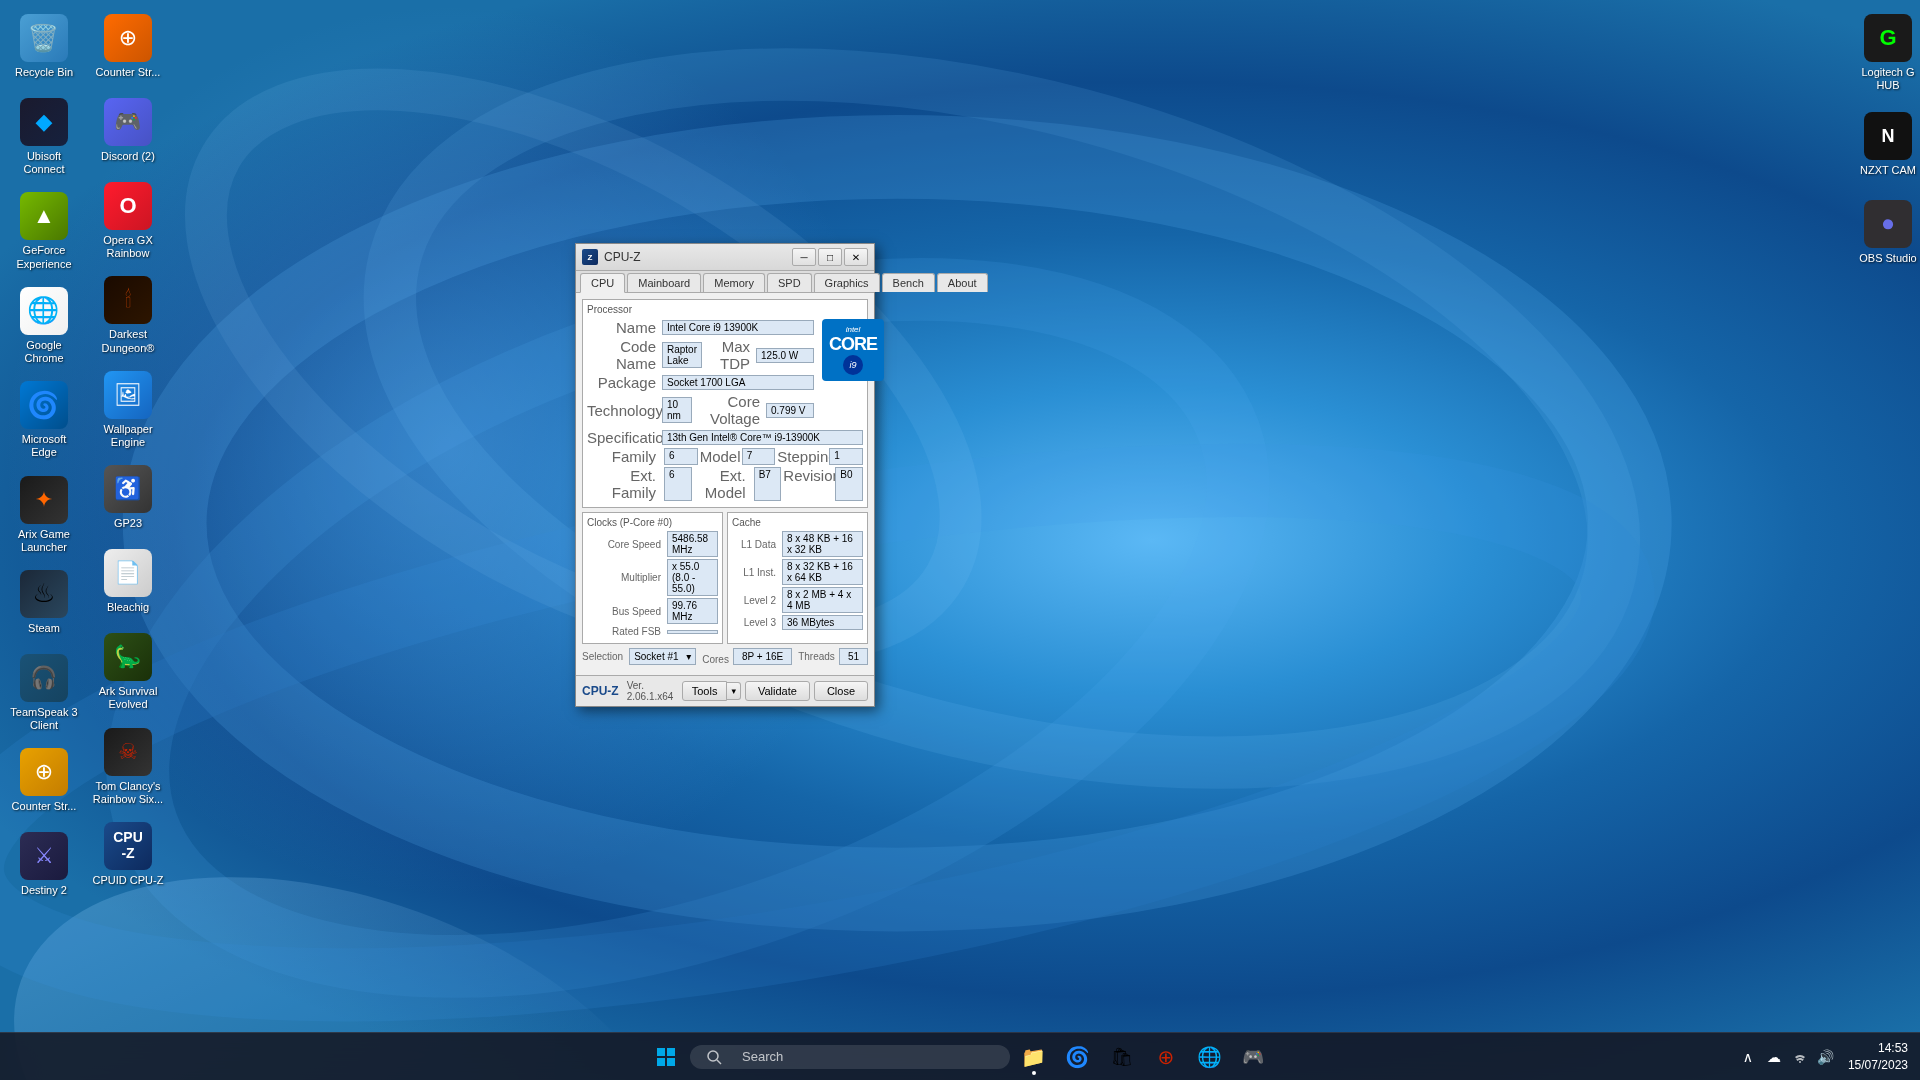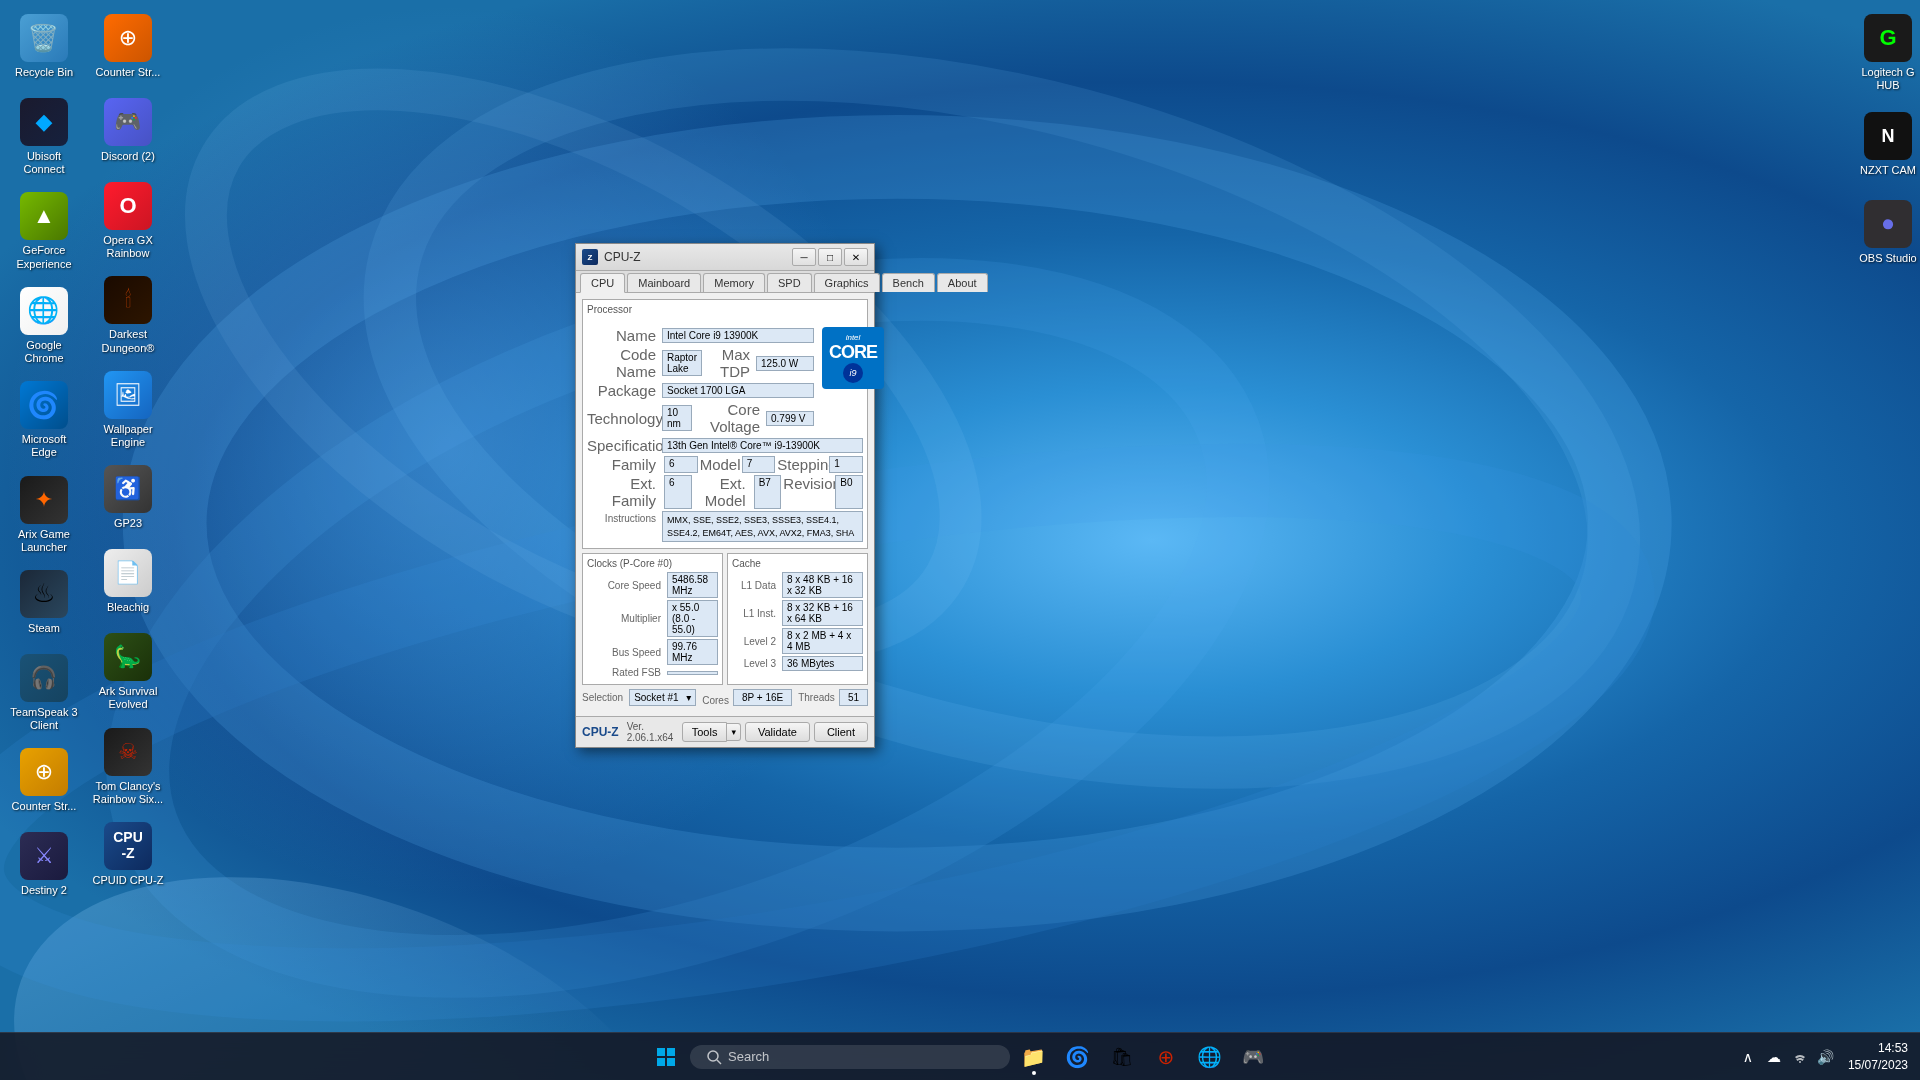--- a/index.html
+++ b/index.html
@@ -188,21 +188,21 @@
       background: white;
       border-radius: 50%;
     }
 
     .search-bar {
       display: flex;
       align-items: center;
       background: rgba(255,255,255,0.12);
       border-radius: 20px;
       padding: 4px 16px;
-      gap: 6px;
+      gap: 20px;
       width: 320px;
       cursor: pointer;
     }
 
     .search-text {
       color: rgba(255,255,255,0.7);
       font-size: 13px;
     }
 
     .taskbar-right {
@@ -324,21 +324,21 @@
     .section-box {
       border: 1px solid #aaa;
       background: white;
       margin-bottom: 4px;
       padding: 4px;
     }
 
     .section-title {
       font-size: 10px;
       color: #555;
-      margin-bottom: 12px;
+      margin-bottom: 4px;
       font-weight: normal;
     }
 
     .field-row {
       display: flex;
       align-items: center;
       margin-bottom: 2px;
     }
 
     .field-label {
@@ -834,24 +834,20 @@
 
       <div style="display:flex;gap:2px;margin-bottom:2px">
         <span class="field-label">Ext. Family</span>
         <span class="field-value" style="width:24px">6</span>
         <span class="field-label" style="width:58px;text-align:right;padding-right:6px">Ext. Model</span>
         <span class="field-value" style="width:24px">B7</span>
         <span class="field-label" style="width:50px;text-align:right;padding-right:6px">Revision</span>
         <span class="field-value" style="width:24px">B0</span>
       </div>
 
-      <div class="instructions-row">
-        <span class="instructions-label">Instructions</span>
-        <span class="instructions-value">MMX, SSE, SSE2, SSE3, SSSE3, SSE4.1, SSE4.2, EM64T, AES, AVX, AVX2, FMA3, SHA</span>
-      </div>
     </div>
 
     <div class="clocks-cache">
 
       <div class="clocks-box">
         <div class="subsection-title">Clocks (P-Core #0)</div>
         <div class="clock-field">
           <span class="clock-label">Core Speed</span>
           <span class="clock-value">5486.58 MHz</span>
         </div>
@@ -909,21 +905,21 @@
   </div>
 
   <div class="window-footer">
     <span class="cpuz-logo-footer">CPU-Z</span>
     <span class="version-text">Ver. 2.06.1.x64</span>
     <div class="tools-group">
       <div class="tools-btn">Tools</div>
       <div class="tools-arrow">▾</div>
     </div>
     <div class="footer-btn">Validate</div>
-    <div class="footer-btn">Client</div>
+    <div class="footer-btn">Close</div>
   </div>
 
 </div>
 
 <div class="taskbar">
 
   <div class="taskbar-center">
 
     <div class="taskbar-icon">
       <svg width="20" height="20" viewBox="0 0 20 20" fill="none">

